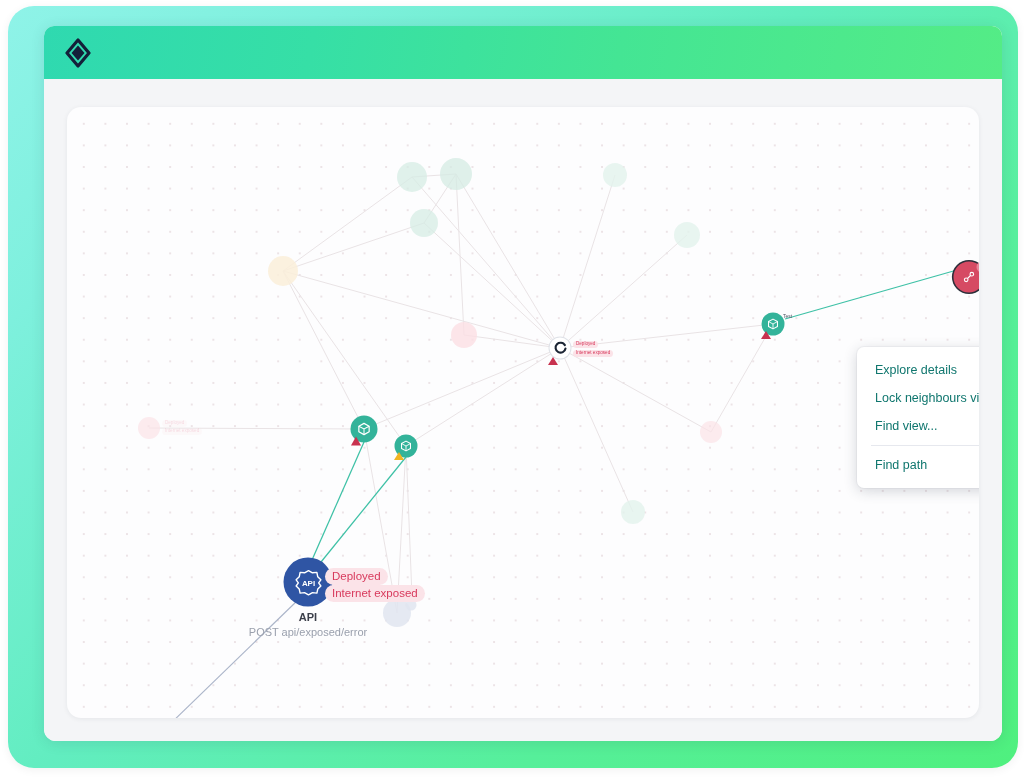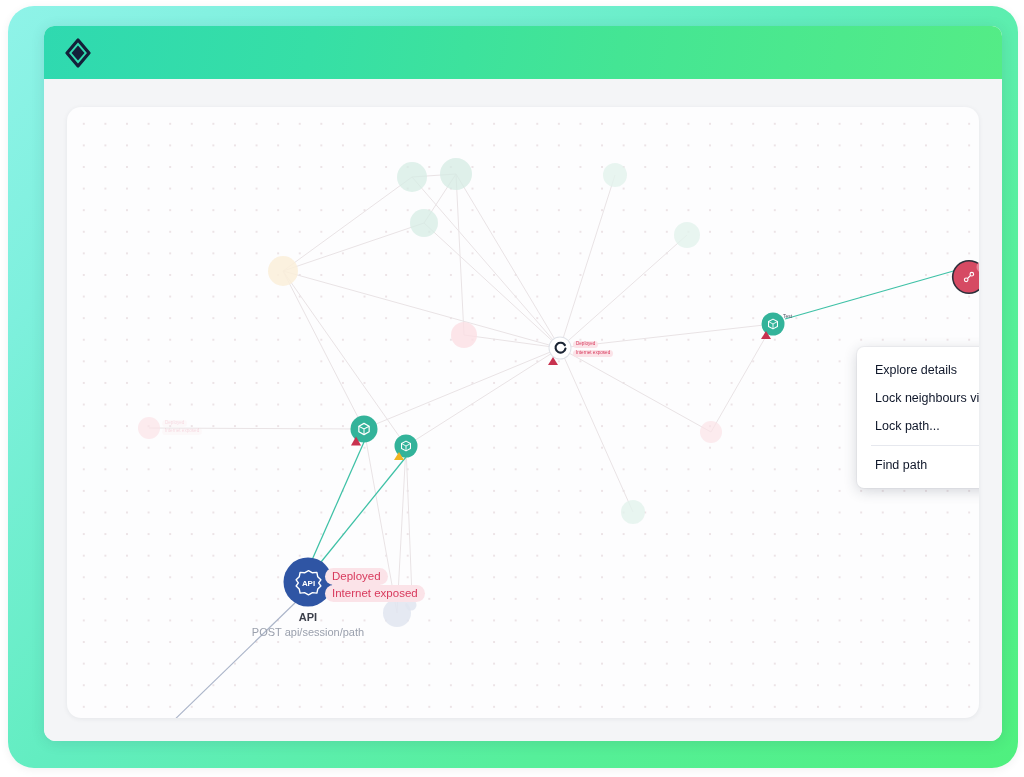--- a/index.html
+++ b/index.html
@@ -157,21 +157,21 @@
     width: 155px;
     background: #ffffff;
     border-radius: 7px;
     box-shadow: 0 3px 14px rgba(40,50,70,0.20), 0 0 0 1px rgba(40,50,70,0.04);
     padding: 9px 0 9px 0;
     z-index: 40;
   }
   .menu-item {
     padding: 7px 18px;
     font-size: 12.5px;
-    color: #0f172a;
+    color: #0f766e;
     cursor: pointer;
     white-space: nowrap;
     font-family: "Liberation Sans", sans-serif;
   }
   .menu-sep {
     height: 1px;
     background: #e6e8ee;
     margin: 5px 14px;
   }
 </style>
@@ -297,28 +297,28 @@
 
           <div class="node" style="left:241px;top:475px;width:49px;height:49px;background:#2f55a4;">
             <svg width="30" height="30" viewBox="0 0 34 34">
               <path d="M17 3.5 L21.5 6 L26.5 5.5 L27.5 10.5 L31 14 L28.5 17.5 L31 21 L27.5 24.5 L26.5 29 L21.5 28.5 L17 31 L12.5 28.5 L7.5 29 L6.5 24.5 L3 21 L5.5 17.5 L3 14 L6.5 10.5 L7.5 5.5 L12.5 6 Z" fill="none" stroke="#ffffff" stroke-width="1.6" stroke-linejoin="round"></path>
               <text x="17" y="20.5" font-family="Liberation Sans, sans-serif" font-size="9" font-weight="bold" fill="#ffffff" text-anchor="middle">API</text>
             </svg>
           </div>
           <div class="tag-pill" style="left:258px;top:461px;">Deployed</div>
           <div class="tag-pill" style="left:258px;top:478px;">Internet exposed</div>
           <div class="node-title" style="left:241px;top:504px;">API</div>
-          <div class="node-sub" style="left:241px;top:519px;">POST api/session/path</div>
+          <div class="node-sub" style="left:241px;top:519px;">POST api/exposed/error</div>
 
         </div>
 
         <div id="context-menu">
           <div class="menu-item">Explore details</div>
           <div class="menu-item">Lock neighbours view</div>
-          <div class="menu-item">Lock path...</div>
+          <div class="menu-item">Find view...</div>
           <div class="menu-sep"></div>
           <div class="menu-item">Find path</div>
         </div>
 
       </div>
     </div>
   </div>
 </div>
 
 </body></html>

